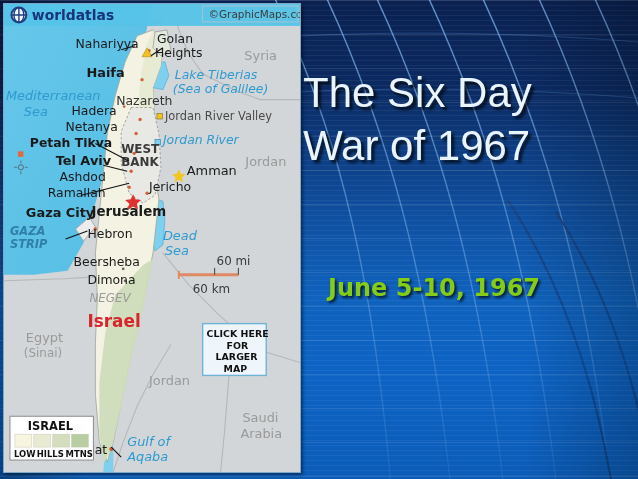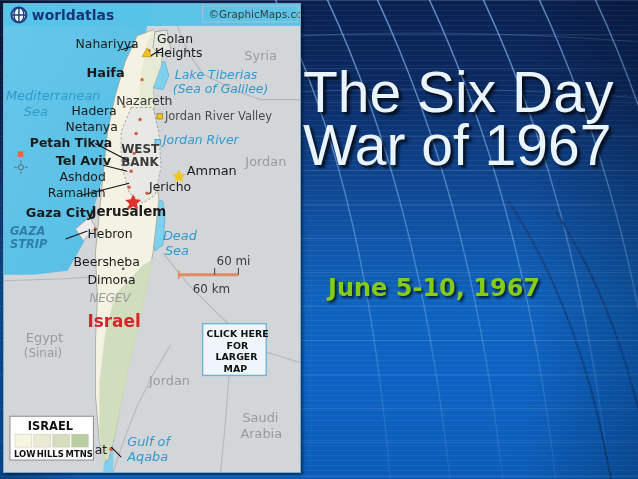--- a/index.html
+++ b/index.html
@@ -44,21 +44,21 @@
   .bg-vign{
     position:absolute;inset:0;
     background:linear-gradient(90deg,rgba(0,0,0,0.30) 0%,rgba(0,0,0,0) 14%,rgba(0,0,0,0) 82%,rgba(0,0,0,0.22) 100%);
   }
 
   
   .title{
     position:absolute;
     left:303px;top:66px;width:330px;
     color:#eaf4fd;
-    font-size:57px;line-height:53px;
+    font-size:42px;line-height:53px;
     font-weight:400;
     letter-spacing:0px;
     text-shadow:3px 3px 3px rgba(0,0,0,.75);
     white-space:pre-line;
   }
   .subtitle{
     position:absolute;
     left:313px;top:273px;width:320px;
     color:#84cc16;
     font-family:"DejaVu Sans",sans-serif;

